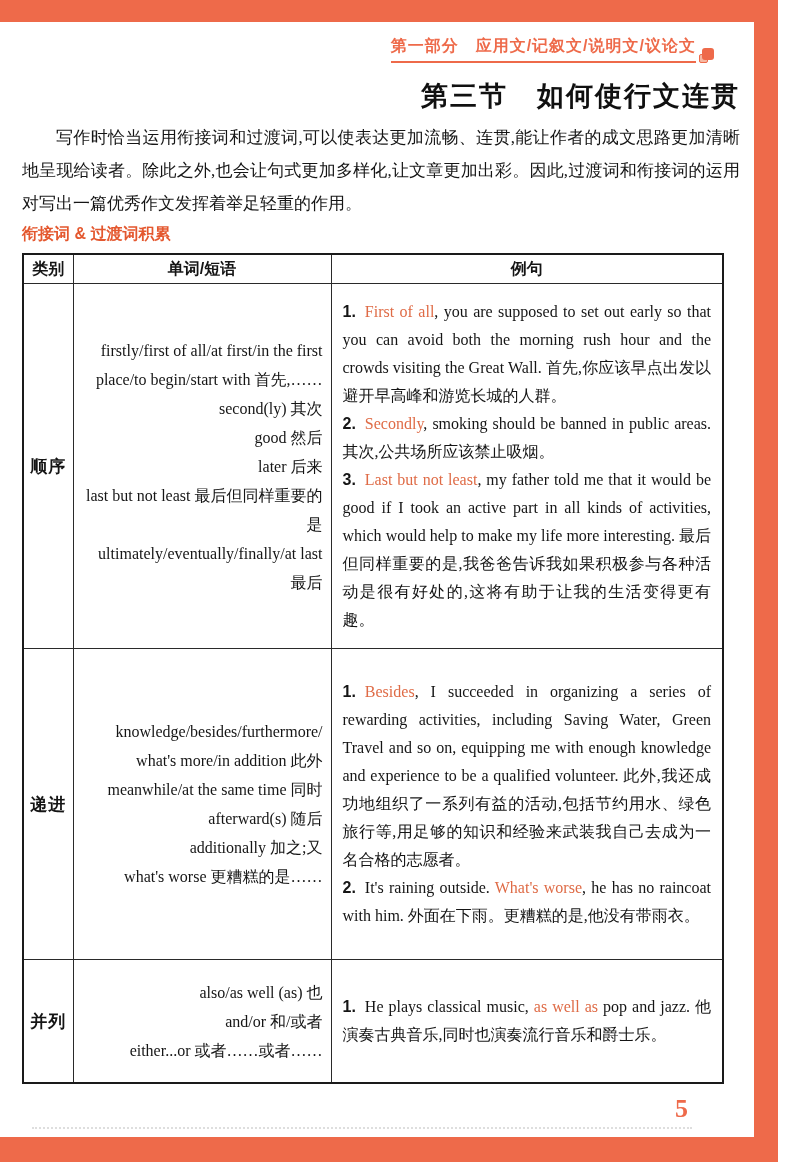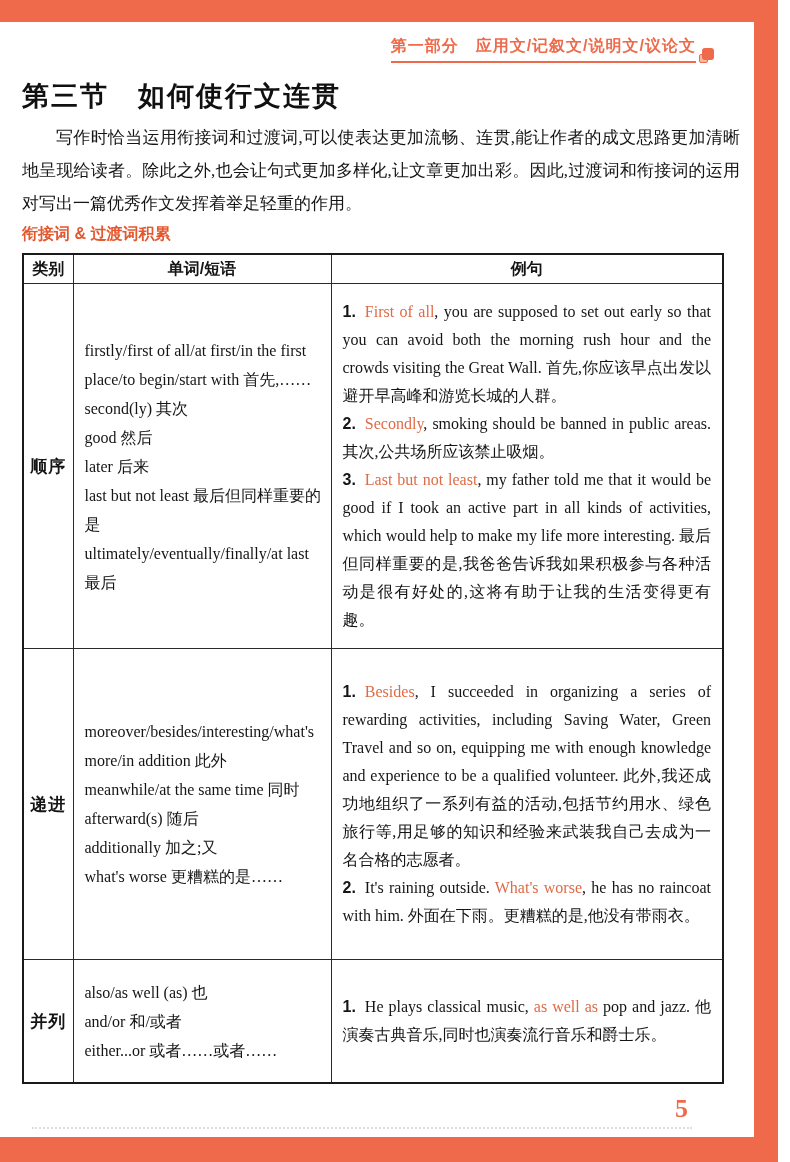--- a/index.html
+++ b/index.html
@@ -24,21 +24,21 @@
   .part-header{
     display:inline-block;vertical-align:middle;
     color:var(--accent);font-family:"Liberation Sans",sans-serif;font-weight:bold;
     font-size:16px;letter-spacing:1px;border-bottom:2px solid var(--accent);padding-bottom:4px;
   }
   .corner-icon{display:inline-block;position:relative;width:15px;height:15px;margin-left:3px;vertical-align:bottom;}
   .corner-icon .sq-big{position:absolute;right:0;top:0;width:12px;height:12px;background:var(--accent);border-radius:3px;}
   .corner-icon .sq-small{position:absolute;left:0;bottom:0;width:7px;height:7px;background:#f6b9a3;border:1px solid var(--accent);border-radius:2px;}
 
   .page-title{
-    text-align:left;font-family:"Liberation Sans",sans-serif;font-weight:bold;
+    text-align:right;font-family:"Liberation Sans",sans-serif;font-weight:bold;
     font-size:27px;color:#101010;margin:15px 0 0;letter-spacing:2px;
   }
   .skill-heading{
     color:var(--heading);font-family:"Liberation Sans",sans-serif;font-weight:bold;
     font-size:20px;margin:21px 0 0;letter-spacing:1px;
   }
   .intro{
     font-size:17px;line-height:33px;text-align:justify;text-indent:2em;margin:7px 0 0;
   }
   .subheading{
@@ -51,21 +51,21 @@
   table.conn th{
     font-family:"Liberation Sans",sans-serif;font-size:16px;font-weight:bold;
     height:28px;text-align:center;padding:0;
   }
   td.cat{
     font-family:"Liberation Sans",sans-serif;font-weight:bold;font-size:17px;
     text-align:center;vertical-align:middle;letter-spacing:1px;
   }
   td.words{font-size:16px;line-height:29px;padding:6px 8px 6px 11px;vertical-align:middle;}
   td.ex{font-size:16px;line-height:28px;padding:5px 11px;vertical-align:middle;text-align:justify;}
-  .wline{text-align:left;}
+  .wline{text-align:right;}
   .exline .num{font-family:"Liberation Sans",sans-serif;font-weight:bold;margin-right:9px;}
   .hl{color:var(--highlight);}
   
   tr.r0 td{height:352px;}
   tr.r1 td{height:298px;}
   tr.r2 td{height:110px;}
 
   .page-num{
     position:absolute;right:90px;top:1094px;color:var(--accent);
     font-weight:bold;font-size:26px;font-family:"Liberation Serif",serif;
@@ -119,21 +119,21 @@
             </td>
             <td class="ex">
               <div class="exline"><span class="num">1.</span><span class="hl">First of all</span><span class="">, you are supposed to set out early so that you can avoid both the morning rush hour and the crowds visiting the Great Wall. 首先,你应该早点出发以避开早高峰和游览长城的人群。</span></div>
               <div class="exline"><span class="num">2.</span><span class="hl">Secondly</span><span class="">, smoking should be banned in public areas. 其次,公共场所应该禁止吸烟。</span></div>
               <div class="exline"><span class="num">3.</span><span class="hl">Last but not least</span><span class="">, my father told me that it would be good if I took an active part in all kinds of activities, which would help to make my life more interesting. 最后但同样重要的是,我爸爸告诉我如果积极参与各种活动是很有好处的,这将有助于让我的生活变得更有趣。</span></div>
             </td>
           </tr>
           <tr class="r1">
             <td class="cat">递进</td>
             <td class="words">
-              <div class="wline">moreover/​besides/​interesting/​what's more/​in addition 此外</div>
+              <div class="wline">knowledge/​besides/​furthermore/​what's more/​in addition 此外</div>
               <div class="wline">meanwhile/​at the same time 同时</div>
               <div class="wline">afterward(s) 随后</div>
               <div class="wline">additionally 加之;又</div>
               <div class="wline">what's worse 更糟糕的是……</div>
             </td>
             <td class="ex">
               <div class="exline"><span class="num">1.</span><span class="hl">Besides</span><span class="">, I succeeded in organizing a series of rewarding activities, including Saving Water, Green Travel and so on, equipping me with enough knowledge and experience to be a qualified volunteer. 此外,我还成功地组织了一系列有益的活动,包括节约用水、绿色旅行等,用足够的知识和经验来武装我自己去成为一名合格的志愿者。</span></div>
               <div class="exline"><span class="num">2.</span><span class="">It's raining outside. </span><span class="hl">What's worse</span><span class="">, he has no raincoat with him. 外面在下雨。更糟糕的是,他没有带雨衣。</span></div>
             </td>
           </tr>

